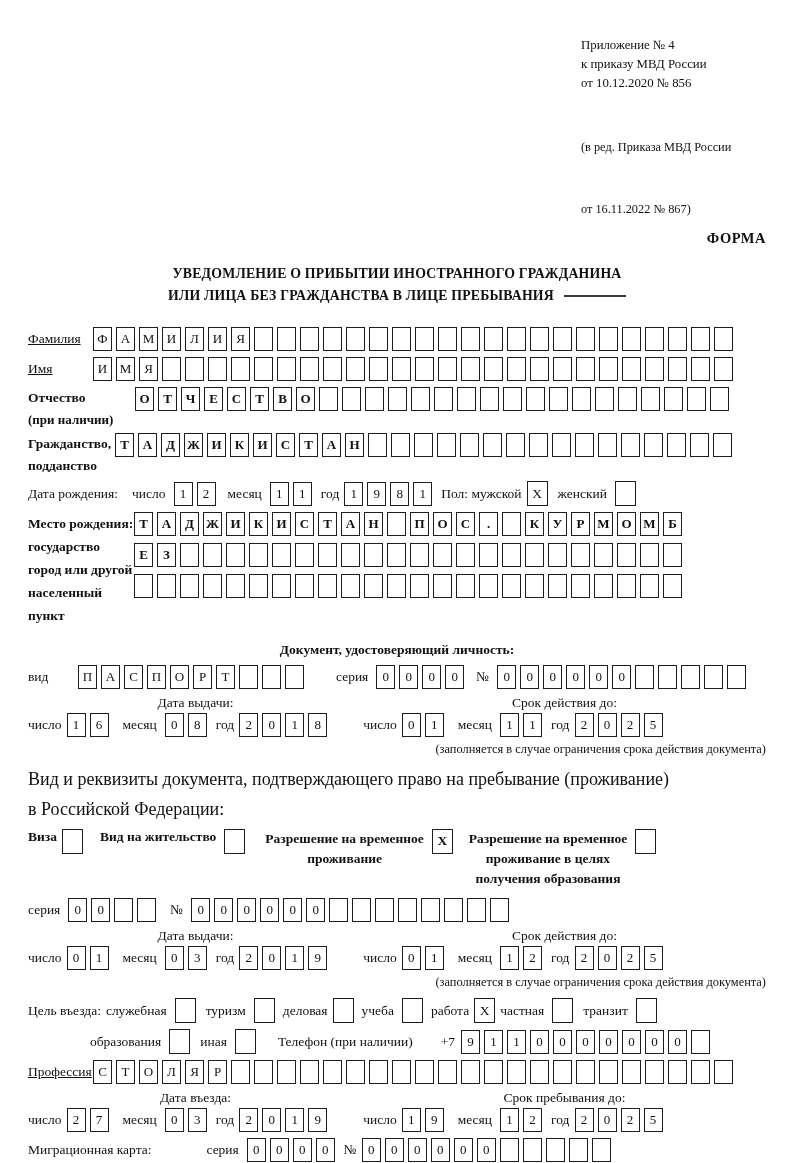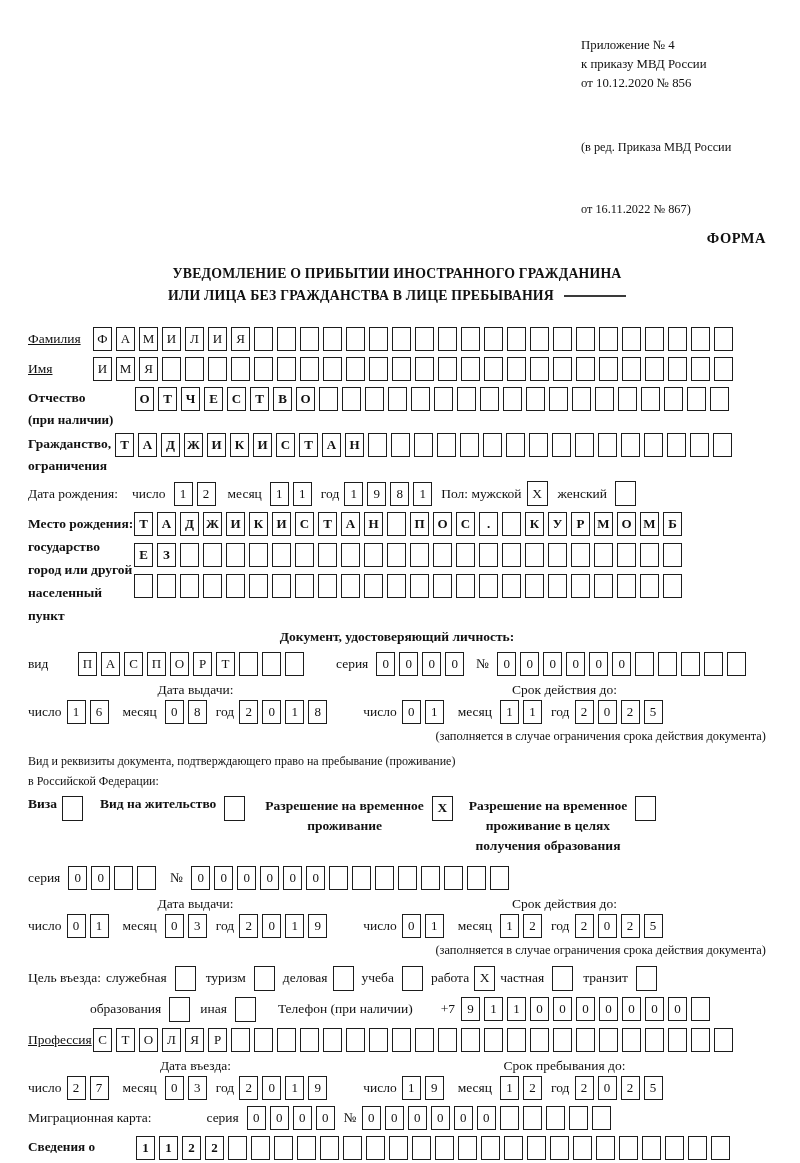--- a/index.html
+++ b/index.html
@@ -42,21 +42,21 @@
   .w65 { width:65px;text-decoration:underline; }  .w50 { width:50px; }
   .lbl-col { flex:0 0 auto; line-height:22px; font-size:13.5px; }
   .ml5{margin-left:5px;} .ml8{margin-left:8px;} .ml10{margin-left:10px;} .ml14{margin-left:14px;}
   .ml28{margin-left:28px;} .ml32{margin-left:32px;} .mr5{margin-right:5px;} .mr8{margin-right:8px;}
   .stack > .cells { margin-bottom:7px; }
   .center-bold { text-align:center; font-weight:bold; font-size:13.5px; margin:2px 0 7px 0; }
   .date-heads { display:flex; font-size:13.5px; margin-bottom:2px; }
   .date-heads .left { width:335px; text-align:center; }
   .date-heads .right { flex:1; text-align:center; }
   .note-right { text-align:right; font-size:12.4px; margin:-1px 0 8px 0; }
-  .para { font-size:12px; line-height:1.65; margin-bottom:4px; }
+  .para { font-size:18px; line-height:1.65; margin-bottom:4px; }
   .permit-text { text-align:center; line-height:1.5; font-size:13.5px; }
   .dg { display:flex; align-items:center; }
 </style>
 </head>
 <body>
 
 <div class="page">
 
   <div class="top-right">
     <div>Приложение № 4</div>
@@ -174,21 +174,21 @@
           <span class="cell"></span>
           <span class="cell"></span>
           <span class="cell"></span>
           <span class="cell"></span>
         </span>
     </div>
 
     <div class="row row-top" style="margin-bottom:4px;">
       <span class="lbl-col" style="width:87px;">
         <span style="display:block;">Гражданство,</span>
-        <span style="display:block;">ограничения</span>
+        <span style="display:block;">подданство</span>
       </span>
       <span class="cells">
           <span class="cell">Т</span>
           <span class="cell">А</span>
           <span class="cell">Д</span>
           <span class="cell">Ж</span>
           <span class="cell">И</span>
           <span class="cell">К</span>
           <span class="cell">И</span>
           <span class="cell">С</span>
@@ -232,21 +232,21 @@
           <span class="cell">9</span>
           <span class="cell">8</span>
           <span class="cell">1</span>
         </span>
       <span class="lbl ml5 mr5">Пол: мужской</span>
       <span class="chk">X</span>
       <span class="lbl ml10 mr8">женский</span>
       <span class="chk"></span>
     </div>
 
-    <div class="row row-top" style="margin-bottom:2px;">
+    <div class="row row-top" style="margin-bottom:15px;">
       <span class="lbl-col" style="width:106px; line-height:23px;">
         <span style="display:block;">Место рождения:</span>
         <span style="display:block;">государство</span>
         <span style="display:block;">город или другой</span>
         <span style="display:block;">населенный пункт</span>
       </span>
       <span class="stack">
         <span class="cells">
             <span class="cell">Т</span>
             <span class="cell">А</span>

